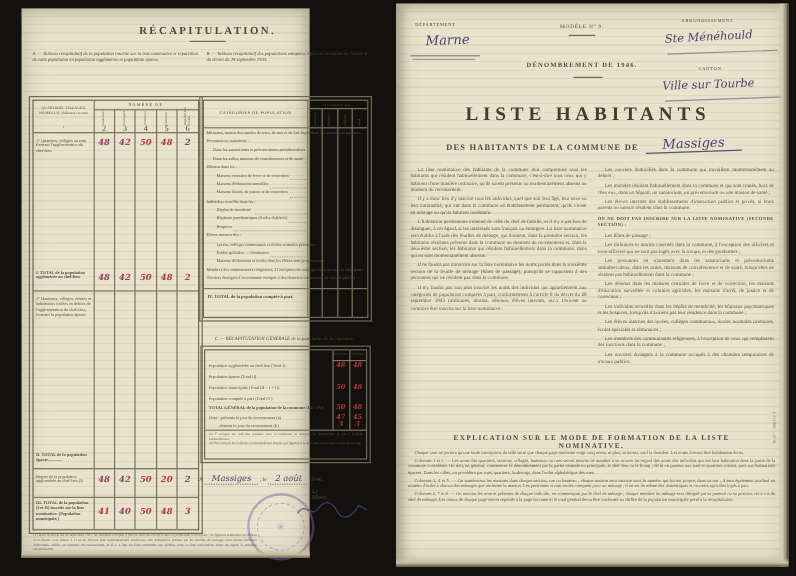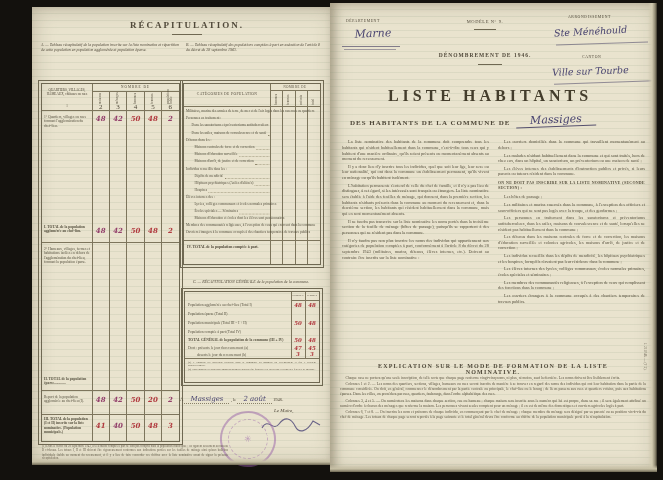--- a/index.html
+++ b/index.html
@@ -1,19 +1,19 @@
 <!DOCTYPE html>
 <html><head>
 <meta charset="utf-8">
 <style>
   html,body{margin:0;padding:0;background:#100f0c;}
   #stage{position:relative;width:663px;height:480px;background:#13110d;overflow:hidden;
          font-family:"Liberation Serif",serif;}
   .page{position:absolute;background:#e9e3ce;}
-  #pageL{left:32px;top:7px;width:304px;height:458px;
+  #pageL{left:18px;top:7px;width:240px;height:458px;
          box-shadow:inset 0 0 22px rgba(70,58,32,.28), inset -4px 0 7px rgba(70,58,32,.18);}
   #pageR{left:330px;top:3px;width:327px;height:469px;
          box-shadow:inset 0 0 22px rgba(70,58,32,.25), inset 5px 0 9px rgba(70,58,32,.28);}
   .ruling{position:absolute;inset:0;pointer-events:none;
     background:repeating-linear-gradient(to bottom,transparent 0,transparent 6px,
        rgba(125,145,115,.13) 6px,rgba(125,145,115,.13) 7px);}
   .edgeR{position:absolute;top:0;bottom:0;right:0;width:9px;pointer-events:none;
     background:linear-gradient(to right,rgba(0,0,0,0),#d2cbb0 45%,#8f8871 80%,#3c382c);}
   .edgeB{position:absolute;left:0;right:0;bottom:0;height:7px;pointer-events:none;
     background:linear-gradient(to bottom,rgba(0,0,0,0),#c7c0a5 55%,#6e6853);}
@@ -316,21 +316,21 @@
 
     <div class="abs pt ctr" style="left:85px;top:49px;width:140px;font-size:5.5px;letter-spacing:1px;font-weight:bold;">DÉNOMBREMENT DE 1946.</div>
     <div class="abs" style="left:148px;top:61px;width:24px;height:1px;background:#6f6852;"></div>
 
     <div class="abs pt" style="left:252px;top:52px;font-size:3.8px;letter-spacing:.6px;">CANTON</div>
     <div class="abs hw" style="left:222px;top:62px;width:104px;font-size:9.5px;transform:rotate(-2deg);">Ville sur Tourbe</div>
     <div class="abs" style="left:224px;top:79px;width:100px;height:1px;background:#55506e;opacity:.6;transform:rotate(-2deg);"></div>
 
     <div class="abs pt ctr" style="left:20px;top:84px;width:280px;font-size:16px;font-weight:bold;letter-spacing:4px;color:#443d2c;">LISTE HABITANTS</div>
 
-    <div class="abs" style="left:20px;top:110px;width:290px;display:flex;align-items:flex-end;">
+    <div class="abs" style="left:20px;top:110px;width:290px;display:flex;align-items:flex-end;justify-content:center;">
       <span class="pt" style="font-size:7px;letter-spacing:1px;font-weight:bold;">DES HABITANTS DE LA COMMUNE DE</span>
       <span class="hw" style="font-size:11px;margin-left:6px;border-bottom:.5px solid #55506e;padding:0 14px;transform:rotate(-2deg);">Massiges</span>
     </div>
 
     <div class="abs" style="left:12px;top:136px;width:148px;height:220px;overflow:hidden;">
       <div class="col sc" style="transform:scale(.68);width:216px;font-size:6.3px;line-height:1.32;color:#56503e;">
         <p>La liste nominative des habitants de la commune doit comprendre tous les habitants qui résident habituellement dans la commune, c'est-à-dire tous ceux qui y habitent d'une manière ordinaire, qu'ils soient présents ou momentanément absents au moment du recensement.</p>
         <p>Il y a donc lieu d'y inscrire tous les individus, quel que soit leur âge, leur sexe ou leur nationalité, qui ont dans la commune un établissement permanent, qu'ils vivent en ménage ou qu'ils habitent isolément.</p>
         <p>L'habitation permanente s'entend de celle du chef de famille, et il n'y a pas lieu de distinguer, à cet égard, si les intéressés sont français ou étrangers. La liste nominative sera établie à l'aide des feuilles de ménage, qui donnent, dans la première section, les habitants résidants présents dans la commune au moment du recensement et, dans la deuxième section, les habitants qui résident habituellement dans la commune, mais qui en sont momentanément absents.</p>
         <p>Il ne faudra pas transcrire sur la liste nominative les noms portés dans la troisième section de la feuille de ménage (hôtes de passage), puisqu'ils se rapportent à des personnes qui ne résident pas dans la commune.</p>

